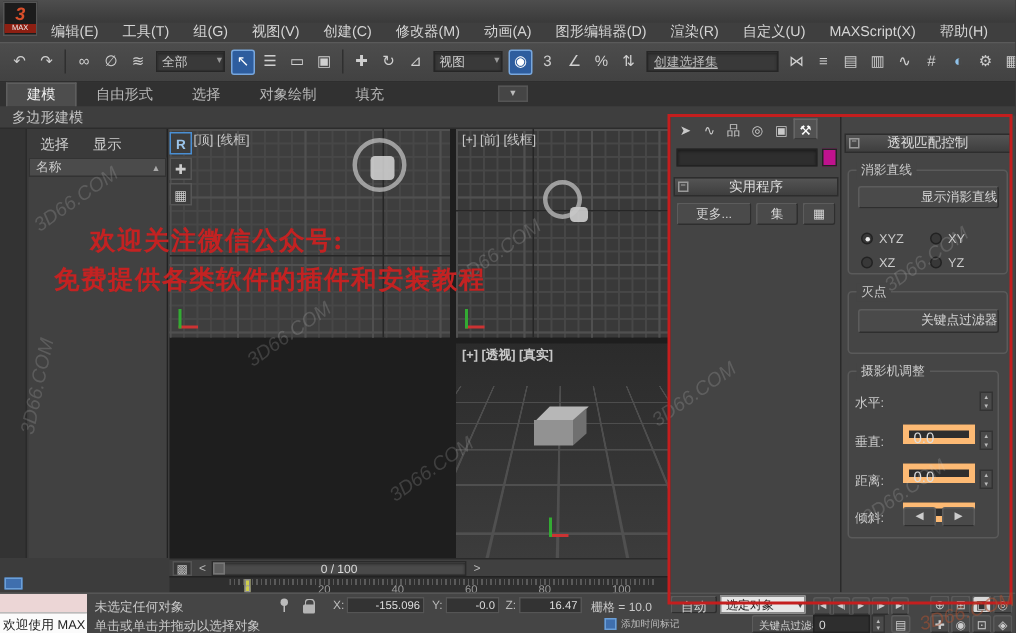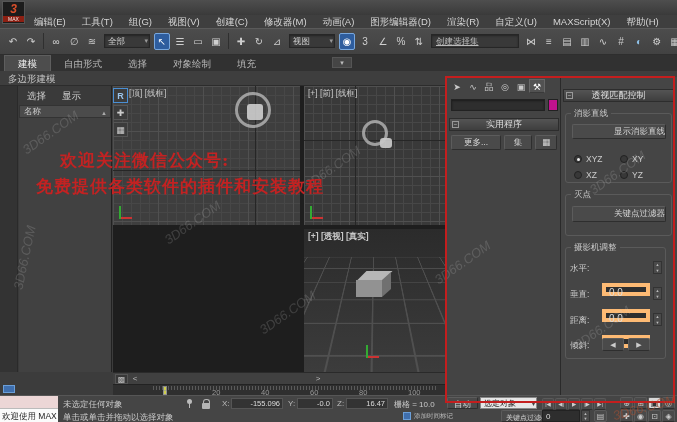--- a/index.html
+++ b/index.html
@@ -363,20 +363,24 @@
       <span class="tilt-btn" style="left:62px;">▶</span>
     </div>
   </div>
 </div>
 
 <div id="red-annotation" class="abs" style="border-color: rgb(196, 30, 30);"></div>
 
 <div id="timerow" class="abs">
   <div id="mini-curve" class="abs">▩</div>
   <div id="ts-prev" class="abs">&lt;</div>
+  <div id="ts-box" class="abs">
+    <div id="ts-thumb"></div>
+    <span>0 / 100</span>
+  </div>
   <div id="ts-next" class="abs">&gt;</div>
 </div>
 <div id="ruler" class="abs">
   <div id="ruler-marker"></div>
 <span class="tick-label" style="left: 50px;">0</span>
     <span class="tick-label" style="left: 99px;">20</span>
     <span class="tick-label" style="left: 148px;">40</span>
     <span class="tick-label" style="left: 197px;">60</span>
     <span class="tick-label" style="left: 246px;">80</span>
     <span class="tick-label" style="left: 295px;">100</span>

